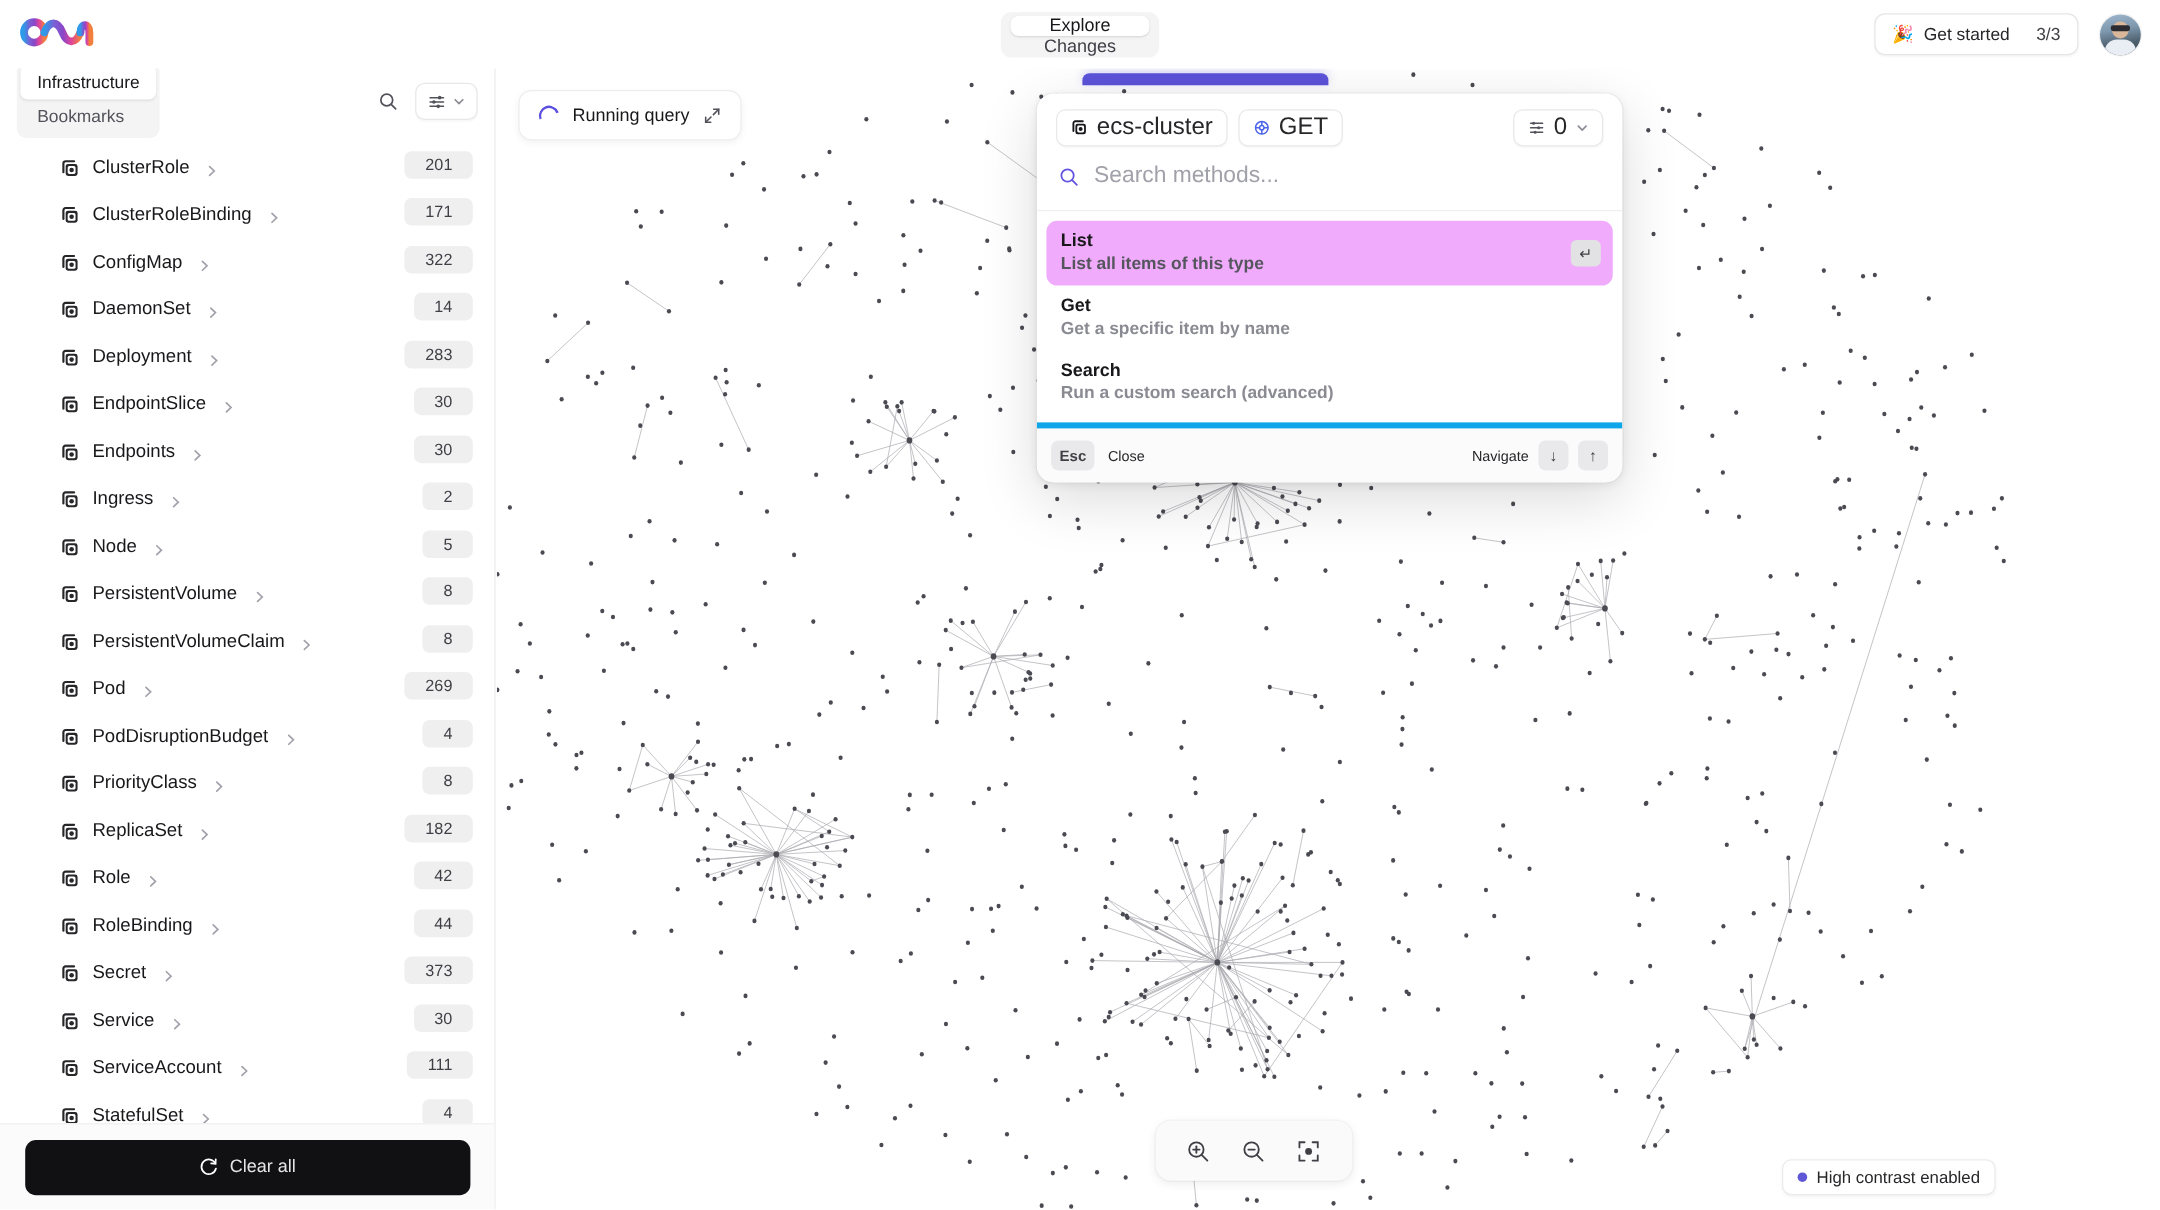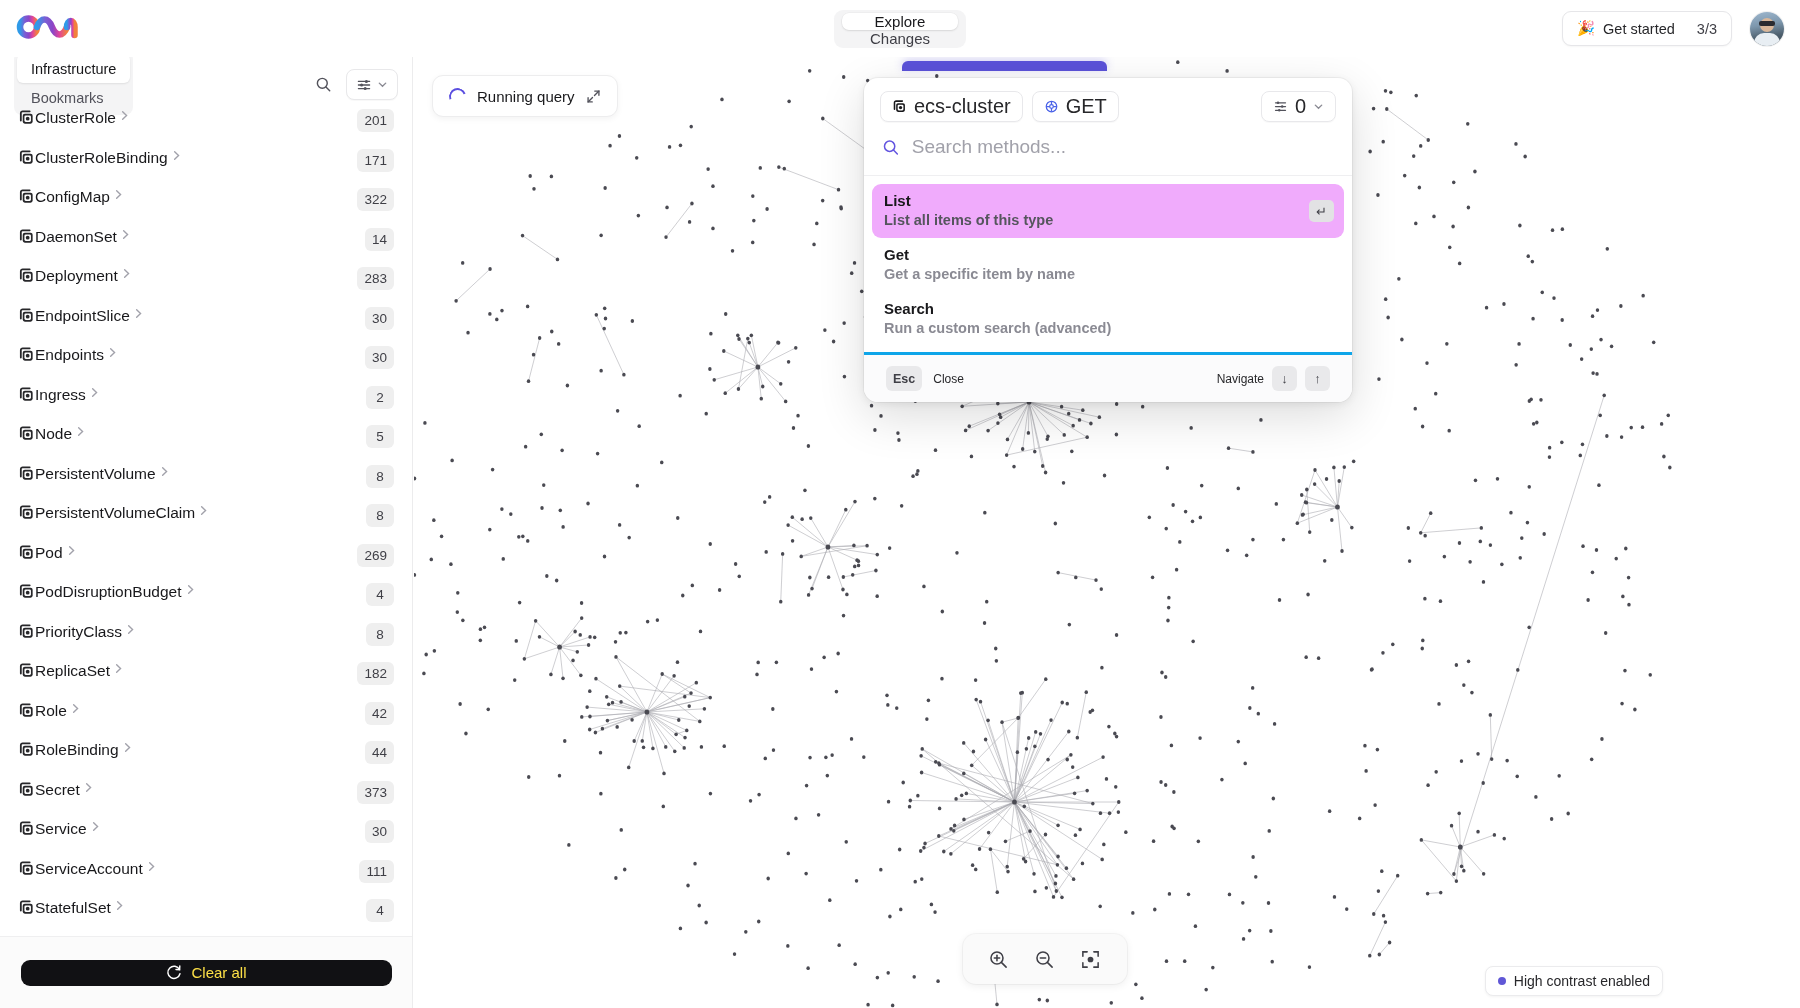--- a/index.html
+++ b/index.html
@@ -67,39 +67,39 @@
     display: flex; align-items: center; gap: 5px; height: 31px; padding: 0 9px;
     border: 1px solid #e8e8ea; border-radius: 8px; background: #fff; cursor: pointer;
     box-shadow: 0 1px 1px rgba(0,0,0,.03);
   }
 
   .sb-list {
     position: absolute; top: 52px; left: 0; right: 0; bottom: 72px;
     overflow: hidden;
   }
   .sb-item {
-    height: 39.5px; display: flex; align-items: flex-start; padding: 0 18px 0 18px;
-    cursor: pointer; 
+    height: 39.5px; display: flex; align-items: flex-end; padding: 0 18px 0 18px;
+    cursor: pointer; gap: 10px; margin-left: 32px;
   }
   .sb-icon { width: 17px; height: 17px; flex: 0 0 17px; display:flex; align-items:center; justify-content:center; }
   .sb-label { font-size: 15.5px; color: #18181b; white-space: nowrap; }
   .sb-chev { display: flex; align-items: center; margin-left: 2px; }
   .sb-count {
     margin-left: auto; font-size: 13.5px; color: #3f3f46; background: #efefef;
     border-radius: 6px; min-width: 28px; height: 23px; display: flex;
-    align-items: center; justify-content: center; padding: 0 7px;
+    align-items: center; justify-content: center; padding: 0 17px;
   }
 
   .sb-footer {
     position: absolute; left: 0; right: 0; bottom: 0; height: 72px;
     background: #fbfbfb; border-top: 1px solid #efeff0;
     display: flex; align-items: center; justify-content: center;
   }
   .clear-all {
-    width: 371px; height: 26px; background: #111114; color: #fde047;
+    width: 371px; height: 46px; background: #111114; color: #e5e5e5;
     border-radius: 9px; display: flex; align-items: center; justify-content: center;
     gap: 9px; font-size: 15px; cursor: pointer;
   }
 
   
   .canvas {
     position: absolute; left: 414px; top: 57px; width: 1261px; height: 951px;
     background: #ffffff; overflow: hidden;
   }
   .graph-svg { position: absolute; inset: 0; width: 100%; height: 100%; }
@@ -158,22 +158,22 @@
   .pal-sub { font-size: 14.5px; color: #8a8a93; font-weight: bold; }
   .pal-row.selected .pal-sub { color: #55555d; }
   .enter-key {
     position: absolute; right: 10px; top: 50%; transform: translateY(-50%);
     width: 25px; height: 22px; background: #e2e2e4; border-radius: 5px;
     display: flex; align-items: center; justify-content: center;
     font-size: 13px; color: #3f3f46;
   }
 
   .pal-footer {
-    border-top: 3px solid #0ea5e9; background: #fbfbfc;
-    height: 50px; display: flex; align-items: center; padding: 0 22px; gap: 11px;
+    border-top: 5px solid #0ea5e9; background: #fbfbfc;
+    height: 50px; display: flex; align-items: center; padding: 0 12px; gap: 11px;
   }
   .kbd {
     background: #e9e9eb; border-radius: 6px; height: 25px; min-width: 25px;
     display: flex; align-items: center; justify-content: center; padding: 0 7px;
     font-size: 12.5px; color: #3f3f46; font-weight: bold;
   }
   .kbd.arrow { font-weight: normal; font-size: 13px; }
   .foot-label { font-size: 12px; color: #27272a; }
   .foot-right { margin-left: auto; display: flex; align-items: center; gap: 8px; }
 

